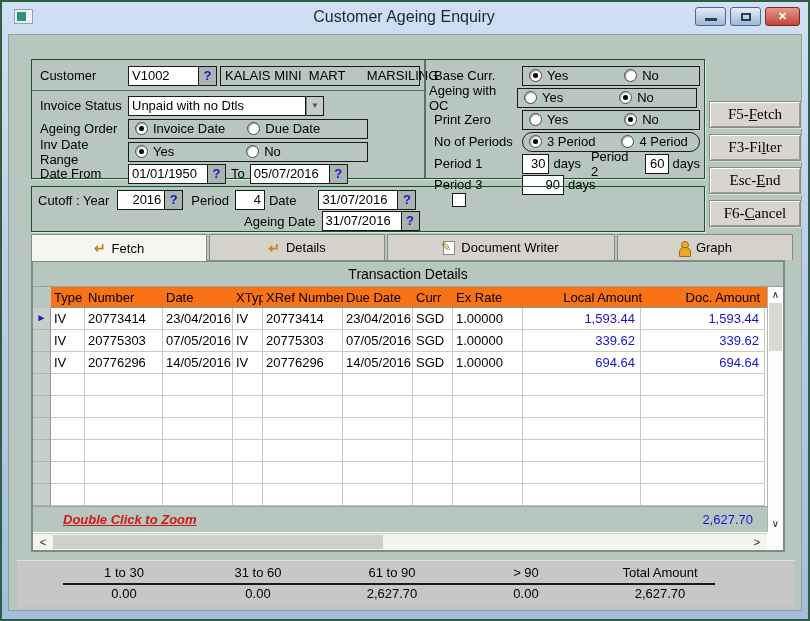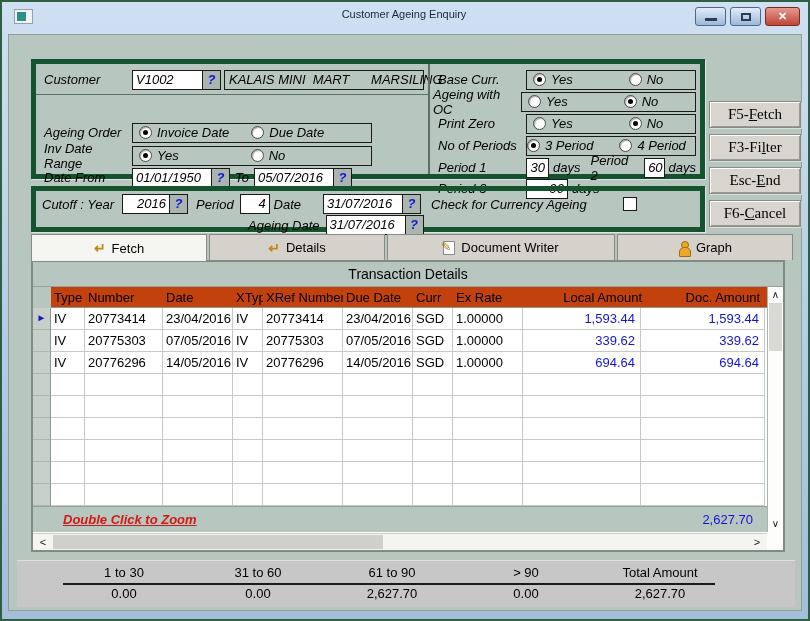--- a/index.html
+++ b/index.html
@@ -3,35 +3,35 @@
 <meta charset="utf-8">
 <style>
   * { box-sizing: border-box; margin: 0; padding: 0; }
   body { margin:0; font-family:"Liberation Sans", sans-serif; font-size:13px; color:#000; background:#9aa8a0; }
 
   .window { position:relative; width:810px; height:621px; border:2px solid #2e5f40;
             background:linear-gradient(180deg,#cfe0f2 0%,#b9cfe8 45%,#a3bddb 100%); overflow:hidden; }
 
   
   .titlebar { position:absolute; top:0; left:0; right:0; height:30px; }
-  .title { position:absolute; left:0; right:2px; top:6px; text-align:center; font-size:11px; color:#17263f; }
+  .title { position:absolute; left:0; right:2px; top:6px; text-align:center; font-size:16px; color:#17263f; }
   .app-icon { position:absolute; left:12px; top:7px; width:19px; height:15px; background:#eef3f1; border:1px solid #93a0b0; }
   .app-icon::after { content:""; position:absolute; left:2px; top:2px; width:9px; height:9px; background:#2e8f85; }
   .win-btns { position:absolute; right:8px; top:5px; display:flex; gap:4px; }
   .wbtn { width:31px; height:19px; border:1px solid #50678c; border-radius:3px;
           background:linear-gradient(#e2ecf8,#9cb8d6); position:relative; cursor:default;
           text-align:center; line-height:17px; font-size:11px; color:#24344c; }
   .wbtn .min-glyph { position:absolute; left:9px; bottom:4px; width:12px; height:3px; background:#2c3c54; }
   .wbtn .max-glyph { position:absolute; left:10px; top:5px; width:10px; height:8px; border:2px solid #2c3c54; }
   .wbtn.close { width:35px; background:linear-gradient(#e49a8c,#c0453a); border-color:#7c2a20; color:#fff; font-weight:bold; }
 
   
   .client { position:absolute; left:6px; top:32px; width:794px; height:577px; background:#b7c7bf; border:1px solid #90a198; }
 
-  .box { position:absolute; border:5px solid #14532d; box-shadow:1px 1px 0 rgba(255,255,255,.55);font-style:italic; }
+  .box { position:absolute; border:1px solid #14532d; box-shadow:1px 1px 0 rgba(255,255,255,.55); }
 
   
   .top-form { left:22px; top:24px; width:674px; height:120px; }
   .panel-left { position:absolute; left:0; top:0; width:392px; height:100%; }
   .panel-left .divider { position:absolute; top:30px; left:0; right:0; border-top:1px solid #5f6f66; }
   .panel-right { position:absolute; left:392px; top:0; right:0; height:100%; border-left:2px solid #5f6f66; }
   .frow { position:absolute; left:8px; right:4px; height:21px; display:flex; align-items:center; }
   .flabel { width:88px; flex:0 0 auto; }
   .tbox { background:#fff; border:1px solid #1a1a1a; height:20px; line-height:18px; padding:0 3px; overflow:hidden; white-space:pre; }
   .tbox.num { text-align:right; }
@@ -70,21 +70,21 @@
   .person-icon::before { content:""; position:absolute; left:3px; top:0; width:6px; height:6px; border-radius:50%;
                          background:#eca826; border:1px solid #a06a10; }
   .person-icon::after { content:""; position:absolute; left:1px; top:6px; width:10px; height:8px;
                         border-radius:5px 5px 1px 1px; background:#eca826; border:1px solid #a06a10; }
 
   
   .grid { position:absolute; left:22px; top:225px; width:754px; height:292px; background:#fff; border:2px solid #7e8c84; }
   .grid-title { position:absolute; left:0; right:0; top:0; height:25px; background:#b7c7bf; border-bottom:1px solid #95a39a;
                 text-align:center; line-height:24px; font-size:14px; }
   .grid-cols { position:absolute; left:0; top:25px; right:16px; }
-  .ghead { display:flex; height:21px; background:#c2410c; border-bottom:1px solid #8a988f; align-items:center; }
+  .ghead { display:flex; height:21px; background:#f97316; border-bottom:1px solid #8a988f; align-items:center; }
   .ghead .gcell { border:none; height:21px; line-height:21px; }
   .grow { display:flex; height:22px; background:#fff; }
   .gcell { height:22px; line-height:21px; padding:0 3px; border-right:1px solid #c4cac4; border-bottom:1px solid #c4cac4;
            overflow:hidden; white-space:nowrap; }
   .gsel  { width:18px; flex:0 0 auto; background:#c6cfc9; border-right:1px solid #8a988f; border-bottom:1px solid #aab6ae;
            text-align:center; line-height:20px; font-size:10px; color:#1818c4; padding:0; }
   .ghead .gsel { background:#b7c7bf; }
   .c0{width:34px;} .c1{width:78px;} .c2{width:70px;} .c3{width:30px;} .c4{width:80px;}
   .c5{width:70px;} .c6{width:40px;} .c7{width:70px;} .c8{width:118px;} .c9{width:124px;}
   .gcell.amt { text-align:right; color:#1414d8; padding-right:5px; }
@@ -135,20 +135,27 @@
       <div class="panel-left">
         <div class="divider"></div>
 
         <div class="frow" style="top:5px;">
           <span class="flabel">Customer</span>
           <span class="tbox" style="width:76px;">V1002</span>
           <span class="qbtn">?</span>
           <span class="namebox" style="width:200px;">KALAIS MINI  MART      MARSILING</span>
         </div>
 
+        <div class="frow" style="top:35px;">
+          <span class="flabel">Invoice Status</span>
+          <span class="combo">
+            <span class="tbox cval">Unpaid with no Dtls</span>
+            <span class="carrow">▼</span>
+          </span>
+        </div>
 
         <div class="frow" style="top:58px;">
           <span class="flabel">Ageing Order</span>
           <span class="optbox" style="width:240px; padding-left:6px;">
             <span class="radio sel"></span>
             <span class="rlabel">Invoice Date</span>
             <span class="radio" style="margin-left:22px;"></span>
             <span class="rlabel">Due Date</span>
           </span>
         </div>
@@ -199,21 +206,21 @@
           <span class="optbox" style="width:180px; padding-left:6px;">
             <span class="radio"></span>
             <span class="rlabel">Yes</span>
             <span class="radio sel" style="margin-left:56px;"></span>
             <span class="rlabel">No</span>
           </span>
         </div>
 
         <div class="frow" style="top:71px; left:8px;">
           <span class="flabel">No of Periods</span>
-          <span class="optbox" style="width:180px; ">
+          <span class="optbox" style="width:180px; padding-left:6px;border-radius:10px;">
             <span class="radio sel"></span>
             <span class="rlabel">3 Period</span>
             <span class="radio" style="margin-left:26px;"></span>
             <span class="rlabel">4 Period</span>
           </span>
         </div>
 
         <div class="frow" style="top:93px; left:8px;">
           <span class="flabel">Period 1</span>
           <span class="tbox num" style="width:42px;">30</span>
@@ -234,21 +241,20 @@
     <div class="box cutoff">
       <div class="crow" style="left:6px; top:3px; right:4px;">
         <span>Cutoff : Year</span>
         <span class="tbox num" style="width:48px; margin-left:8px;">2016</span>
         <span class="qbtn">?</span>
         <span style="margin-left:8px;">Period</span>
         <span class="tbox num" style="width:30px; margin-left:6px;">4</span>
         <span style="margin-left:4px;">Date</span>
         <span class="tbox" style="width:80px; margin-left:22px;">31/07/2016</span>
         <span class="qbtn">?</span>
-        <span style="margin-left:10px;">Check for Currency Ageing</span>
         <span class="checkbox" style="margin-left:36px;"></span>
       </div>
       <div class="crow" style="left:212px; top:24px;">
         <span>Ageing Date</span>
         <span class="tbox" style="width:80px; margin-left:6px;">31/07/2016</span>
         <span class="qbtn">?</span>
       </div>
     </div>
 
     <div class="fbtn" style="top:66px;"><span>F5-</span><span class="u">F</span><span>etch</span></div>

